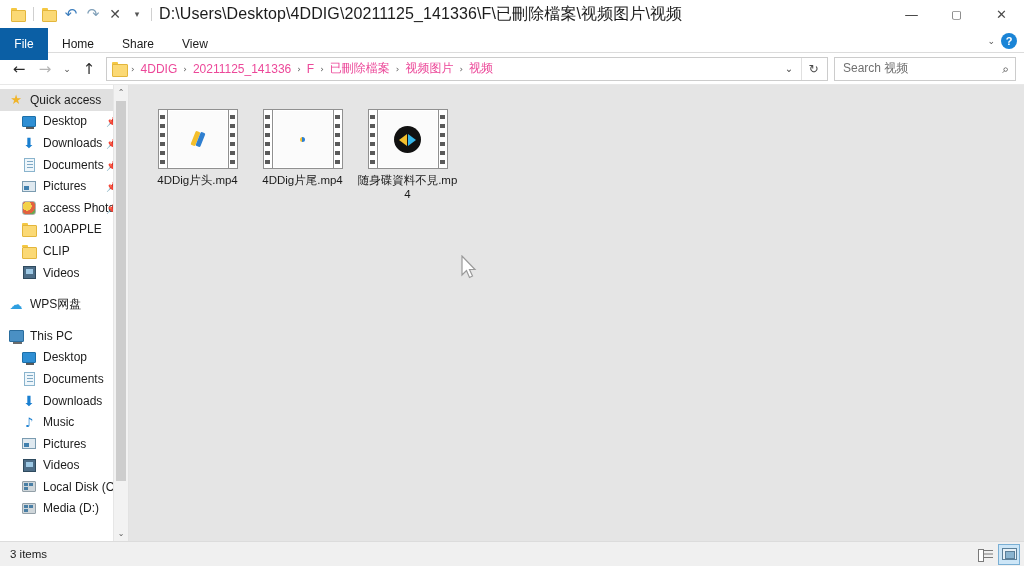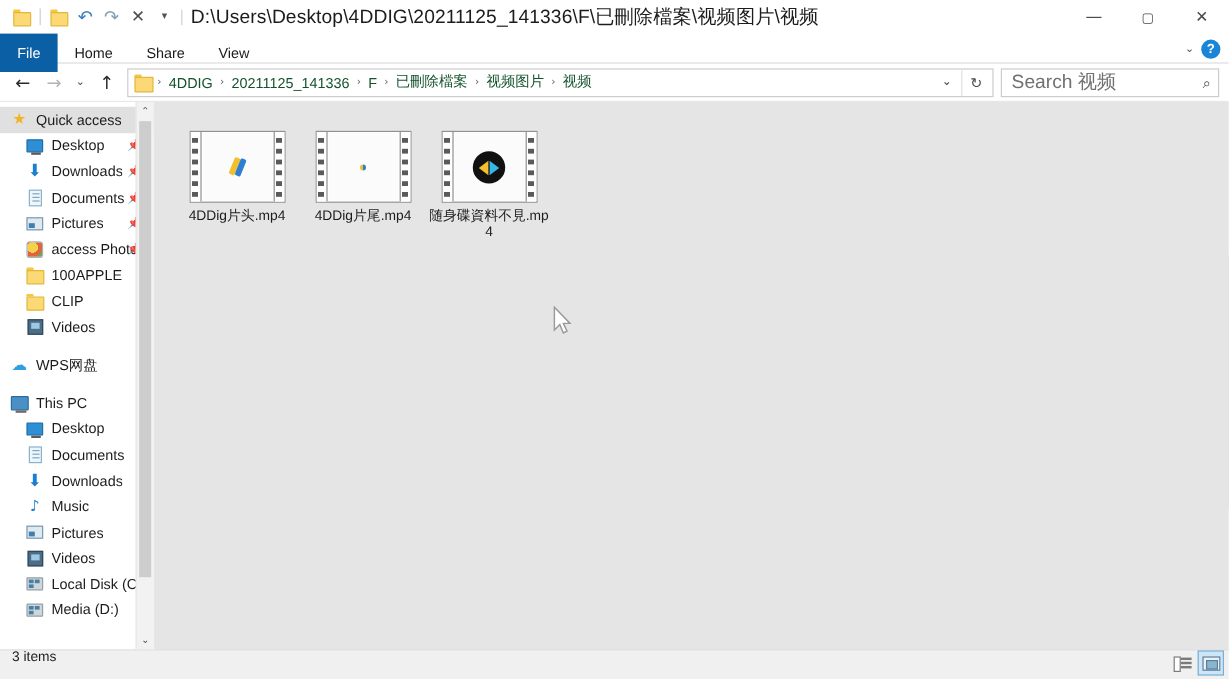--- a/index.html
+++ b/index.html
@@ -138,39 +138,39 @@
     content: ""; position: absolute; left: 0; top: 0;
     width: 6px; height: 2.5px; background: #f5c842; border-radius: 1px 1px 0 0;
   }
   .crumb-folder::after {
     content: ""; position: absolute; left: 0; top: 2px;
     width: 14px; height: 11px; background: #fbd975;
     border: 1px solid #e3b63c; border-radius: 1px;
   }
   .crumbs { display: flex; align-items: center; flex: 1 1 auto; min-width: 0; overflow: hidden;}
   .crumb {
-    font-size: 12px; color: #14532d; padding: 2px 5px; white-space: nowrap; cursor: default; text-align: center;
+    font-size: 12px; color: #ec4899; padding: 2px 5px; white-space: nowrap; cursor: default; text-align: center;
   }
   .crumb-sep {
     font-size: 9px; color: #5a5a5a; padding: 0 1px; font-family: "DejaVu Sans", sans-serif;
   }
   .crumb-actions { display: flex; align-items: center; flex: 0 0 auto;}
   .crumb-act {
     width: 24px; height: 22px; display: flex; align-items: center; justify-content: center;
     font-size: 10px; color: #4a4a4a; cursor: default;
     font-family: "DejaVu Sans", sans-serif;
   }
   .crumb-act.refresh { font-size: 12px; border-left: 1px solid #e0e0e0; }
   .searchbox {
     width: 182px; height: 24px; flex: 0 0 182px;
     border: 1px solid #cccccc; background: #ffffff;
     display: flex; align-items: center;
     margin-left: 6px; padding: 0 6px 0 8px;
   }
-  .search-ph { font-size: 16px; color: #707070; flex: 1 1 auto; white-space: nowrap;}
+  .search-ph { font-size: 12px; color: #707070; flex: 1 1 auto; white-space: nowrap;}
   .search-ico { font-size: 12px; color: #4a4a4a; font-family: "DejaVu Sans", sans-serif;}
 
   
   .body { flex: 1 1 auto; display: flex; min-height: 0; background: #ffffff;}
 
   
   .sidebar {
     width: 129px; flex: 0 0 129px;
     background: #ffffff;
     border-right: 1px solid #e2e2e2;
@@ -333,21 +333,21 @@
     text-align: center; line-height: 14px; max-width: 103px;
     word-break: break-all;
   }
 
   .cursor { position: absolute; pointer-events: none; }
 
   
   .statusbar {
     height: 25px; flex: 0 0 25px;
     background: #f0f0f0; border-top: 1px solid #dcdcdc;
-    display: flex; align-items: flex-start; justify-content: space-between;
+    display: flex; align-items: center; justify-content: space-between;
     padding: 0 4px 0 10px;
   }
   .status-text { font-size: 11.5px; color: #1c1c1c; }
   .view-btns { display: flex; align-items: center; gap: 2px; }
   .view-btn {
     width: 22px; height: 21px;
     display: flex; align-items: center; justify-content: center;
     cursor: default; position: relative;
   }
   .view-btn.sel { border: 1px solid #7aafd4; background: #cde6f7; }

